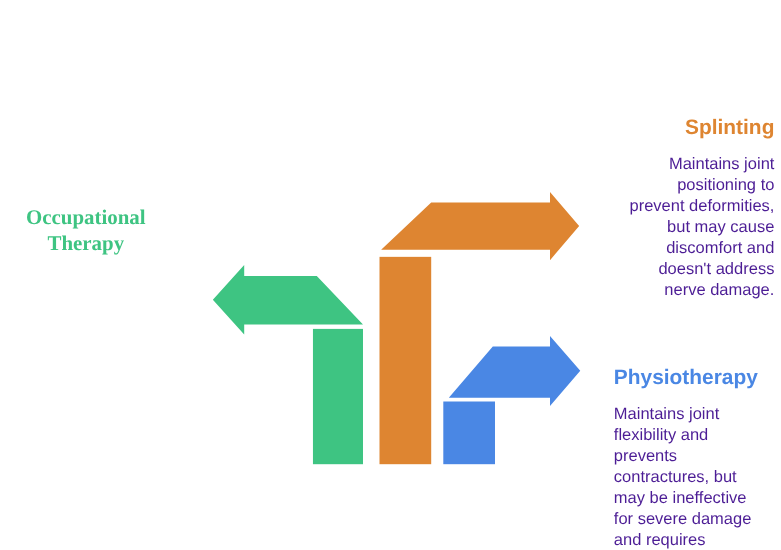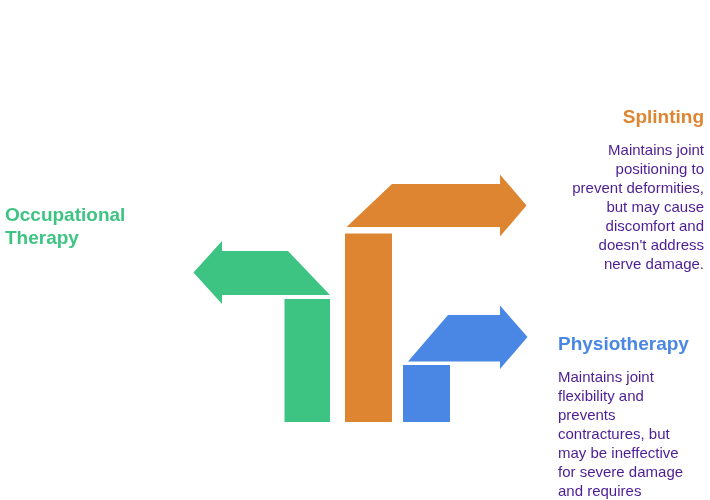--- a/index.html
+++ b/index.html
@@ -46,22 +46,23 @@
   }
   .block p {
     margin: 12px 0 0 0;
     font-size: 15px;
     line-height: 19px;
     color: #4c1d95;
     white-space: pre-line;
   }
   .block-occupational {
     left: 5px;
-    top: 203px;
-    text-align: left;
+    top: 187px;
+    text-align: center;
+    font-family: Liberation Serif, serif;
   }
   .block-splinting {
     left: 558px;
     top: 66px;
     text-align: right;
     margin-top: 39px;
   }
   .block-physiotherapy {
     left: 558px;
     top: 308px;

